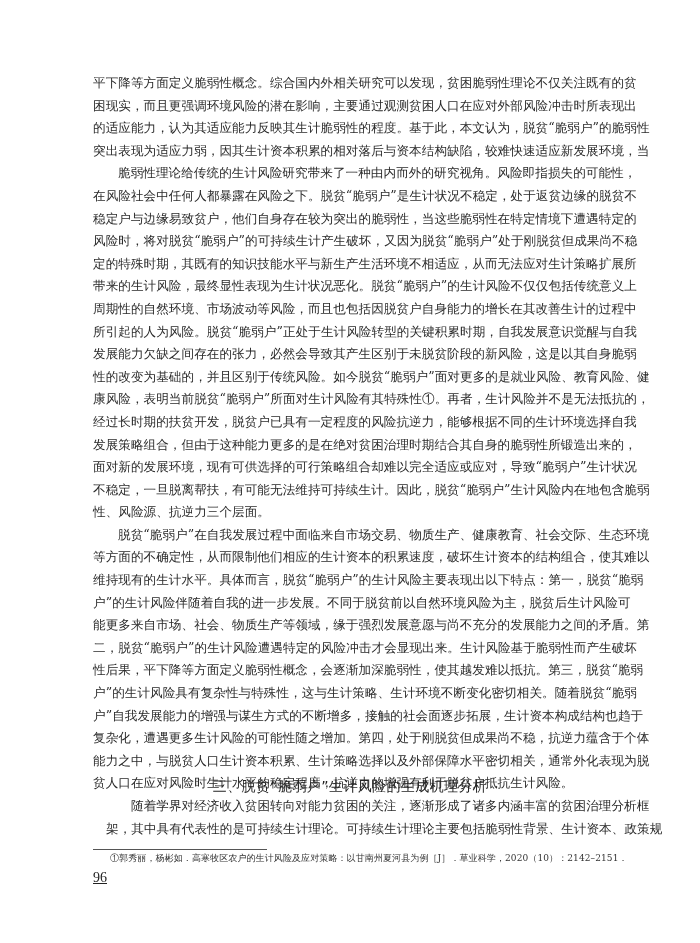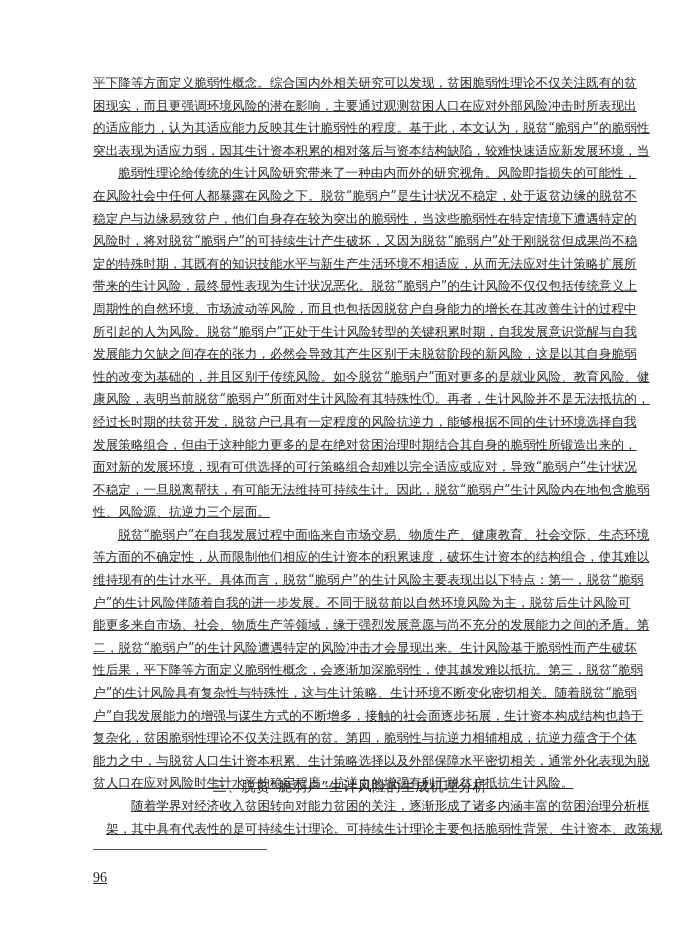--- a/index.html
+++ b/index.html
@@ -1,20 +1,20 @@
 <!DOCTYPE html>
 <html><head>
 <meta charset="utf-8">
 <style>
   html, body { margin:0; padding:0; background:#ffffff; }
   body { width:700px; height:943px; position:relative; overflow:hidden;
          font-family:"DejaVu Serif", "Liberation Serif", serif; color:#2a2a2a; }
   .page { position:absolute; left:0; top:0; width:700px; height:943px; background:#fff; }
   .body-text { position:absolute; left:93px; width:517px; top:72px; }
-  .para { margin:0; font-size:12.6px; line-height:22.6px; text-align:justify; text-align-last:justify; letter-spacing:0.05px;text-decoration:underline; }
+  .para { margin:0; font-size:12.6px; line-height:22.6px; text-align:justify; text-align-last:justify; letter-spacing:0.05px; }
   .line { display:block; white-space:nowrap; text-align:justify; text-align-last:justify; }
   .line.end { text-align-last:left; }
   .heading { position:absolute; left:0; width:700px; top:766px; text-align:center;
              font-family:"DejaVu Sans", "Liberation Sans", sans-serif; font-size:14px; font-weight:normal; color:#222; letter-spacing:0.4px; }
   .after-heading { position:absolute; left:93px; width:517px; top:795px;margin-left:13px; }
   .footnote-rule { position:absolute; left:93px; top:849px; width:174px; height:0; border-top:1px solid #555; }
   .footnote { position:absolute; left:110px; top:852px; font-size:9px; color:#333; white-space:nowrap; letter-spacing:0.1px; }
   .page-number { position:absolute; left:93px; top:870px; font-size:14px; color:#222; font-family:"Liberation Serif", serif;text-decoration:underline; }
 </style>
 </head>
@@ -53,31 +53,32 @@
     <p class="para">
       <span class="line" style="padding-left:25px">脱贫“脆弱户”在自我发展过程中面临来自市场交易、物质生产、健康教育、社会交际、生态环境</span>
       <span class="line">等方面的不确定性，从而限制他们相应的生计资本的积累速度，破坏生计资本的结构组合，使其难以</span>
       <span class="line">维持现有的生计水平。具体而言，脱贫“脆弱户”的生计风险主要表现出以下特点：第一，脱贫“脆弱</span>
       <span class="line">户”的生计风险伴随着自我的进一步发展。不同于脱贫前以自然环境风险为主，脱贫后生计风险可</span>
       <span class="line">能更多来自市场、社会、物质生产等领域，缘于强烈发展意愿与尚不充分的发展能力之间的矛盾。第</span>
       <span class="line">二，脱贫“脆弱户”的生计风险遭遇特定的风险冲击才会显现出来。生计风险基于脆弱性而产生破坏</span>
       <span class="line">性后果，平下降等方面定义脆弱性概念，会逐渐加深脆弱性，使其越发难以抵抗。第三，脱贫“脆弱</span>
       <span class="line">户”的生计风险具有复杂性与特殊性，这与生计策略、生计环境不断变化密切相关。随着脱贫“脆弱</span>
       <span class="line">户”自我发展能力的增强与谋生方式的不断增多，接触的社会面逐步拓展，生计资本构成结构也趋于</span>
-      <span class="line">复杂化，贫困脆弱性理论不仅关注既有的贫。第四，脆弱性与抗逆力相辅相成，抗逆力蕴含于个体</span>
+      <span class="line">复杂化，遭遇更多生计风险的可能性随之增加。第四，处于刚脱贫但成果尚不稳，抗逆力蕴含于个体</span>
       <span class="line">能力之中，与脱贫人口生计资本积累、生计策略选择以及外部保障水平密切相关，通常外化表现为脱</span>
       <span class="line end">贫人口在应对风险时生计水平的稳定程度，抗逆力的增强有利于脱贫户抵抗生计风险。</span>
     </p>
   </div>
 
   <h2 class="heading">三、脱贫“脆弱户”生计风险的生成机理分析</h2>
 
   <div class="after-heading">
     <p class="para">
       <span class="line" style="padding-left:25px">随着学界对经济收入贫困转向对能力贫困的关注，逐渐形成了诸多内涵丰富的贫困治理分析框</span>
       <span class="line">架，其中具有代表性的是可持续生计理论。可持续生计理论主要包括脆弱性背景、生计资本、政策规</span>
     </p>
   </div>
 
   <div class="footnote-rule"></div>
+  <div class="footnote">①郭秀丽，杨彬如．高寒牧区农户的生计风险及应对策略：以甘南州夏河县为例［J］．草业科学，2020（10）：2142–2151．</div>
 
   <div class="page-number">96</div>
 </div>
 
 </body></html>

